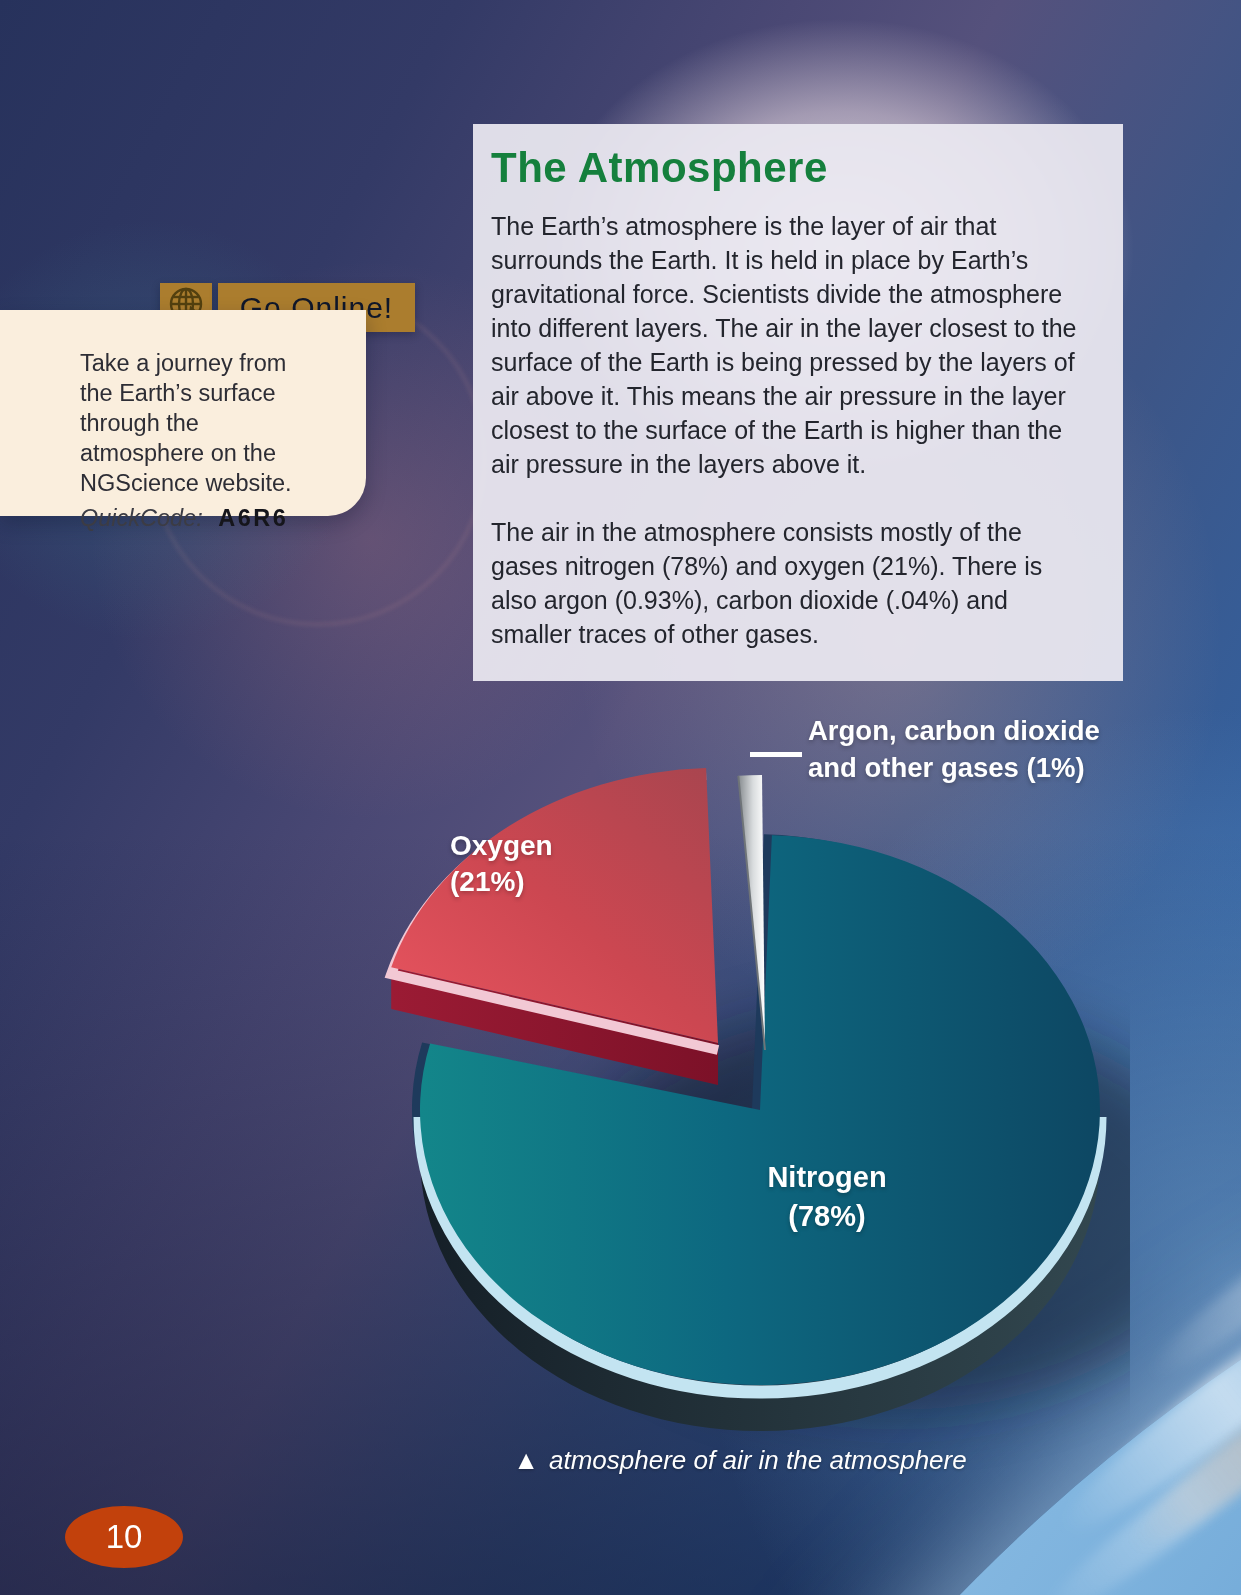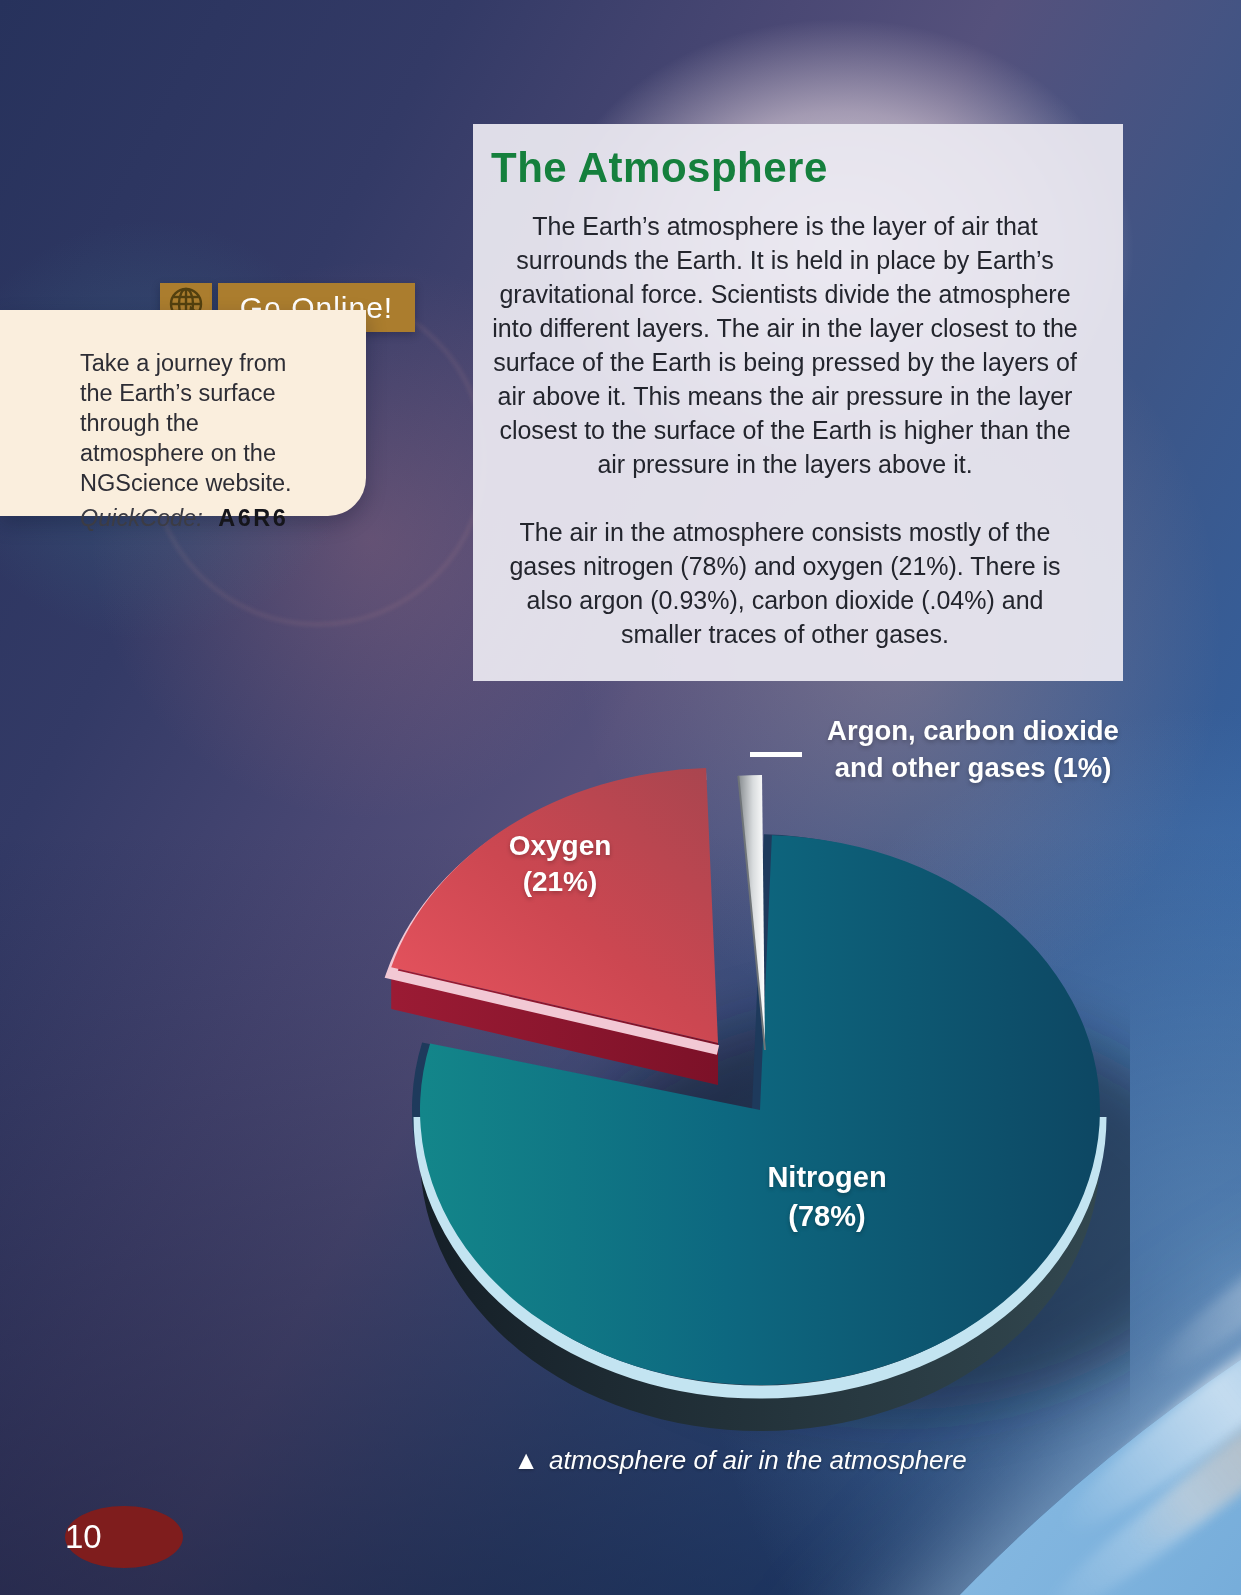--- a/index.html
+++ b/index.html
@@ -35,58 +35,58 @@
   .cloud.c3{left:1120px;top:1270px;width:280px;height:40px;transform:rotate(-38deg);opacity:.5;}
   .cloud.warm{left:1100px;top:1430px;width:300px;height:50px;transform:rotate(-38deg);opacity:.55;
     background:linear-gradient(90deg,rgba(244,196,158,0),rgba(244,196,158,0.6),rgba(244,196,158,0));}
 
   
   .panel{
     position:absolute;left:473px;top:124px;width:650px;height:557px;box-sizing:border-box;
     background:rgba(234,232,240,0.94);padding:12px 28px 0 18px;
   }
   .panel-title{font-size:42px;font-weight:bold;color:#15803d;margin:8px 0 17px 0;letter-spacing:0.5px;}
-  .panel-para{font-size:25px;line-height:34px;color:#23252d;margin:0 0 34px 0;width:588px;text-align:center;}
+  .panel-para{font-size:25px;line-height:34px;color:#23252d;margin:0 0 34px 0;width:588px;}
 
   
   .badge-icon-tile{
     position:absolute;left:160px;top:283px;width:52px;height:49px;background:#ab7d2e;
     display:flex;align-items:center;justify-content:center;box-shadow:0 3px 8px rgba(10,15,40,0.3);
   }
   .badge-label-tile{
     position:absolute;left:218px;top:283px;width:197px;height:49px;background:#ab7d2e;
-    color:#ffffff;font-size:30px;text-align:center;line-height:49px;letter-spacing:1px;
+    color:#0f172a;font-size:30px;text-align:center;line-height:49px;letter-spacing:1px;
     box-shadow:0 3px 8px rgba(10,15,40,0.3);
   }
   .quickbox{
     position:absolute;left:0;top:310px;width:366px;height:206px;background:#faeedd;
     border-radius:0 0 38px 0;box-shadow:0 8px 20px rgba(10,15,40,0.28);
   }
   .quickbox-text{padding:38px 58px 0 80px;font-size:23.5px;line-height:30px;color:#2d2d35;}
   .quickcode-line{padding:7px 0 0 80px;font-size:23.5px;}
   .qc-label{font-style:italic;color:#3c3c44;}
   .qc-value{font-weight:bold;color:#15151b;letter-spacing:2.5px;margin-left:9px;}
 
   
   .pie-svg{position:absolute;left:350px;top:690px;}
-  .pie-label{position:absolute;color:#ffffff;font-weight:bold;text-shadow:0 2px 4px rgba(0,0,0,0.25);text-align:center;}
+  .pie-label{position:absolute;color:#ffffff;font-weight:bold;text-shadow:0 2px 4px rgba(0,0,0,0.25);}
   .lbl-oxygen{left:450px;top:828px;width:220px;font-size:28px;line-height:36px;}
   .lbl-nitrogen{left:712px;top:1158px;width:230px;text-align:center;font-size:29px;line-height:39px;}
   .lbl-argon{left:808px;top:712px;width:330px;font-size:27.5px;line-height:37px;}
   .leader-line{position:absolute;left:750px;top:752px;width:52px;height:5px;background:#ffffff;}
   .chart-caption{
     position:absolute;left:350px;top:1445px;width:780px;text-align:center;
     color:#ffffff;font-size:26px;text-shadow:0 1px 3px rgba(0,0,0,0.3);
   }
   .cap-text{font-style:italic;margin-left:10px;}
 
   
   .pagenum{
     position:absolute;left:65px;top:1506px;width:118px;height:62px;border-radius:50%;
-    background:#7f1d1d;color:#ffffff;font-size:33px;text-align:left;line-height:62px;
+    background:#c2410c;color:#ffffff;font-size:33px;text-align:center;line-height:62px;
   }
 </style>
 </head>
 <body>
 
 <div class="page">
 
   <div class="bg"></div>
   <div class="flare-ring"></div>
   <div class="earth"></div>

